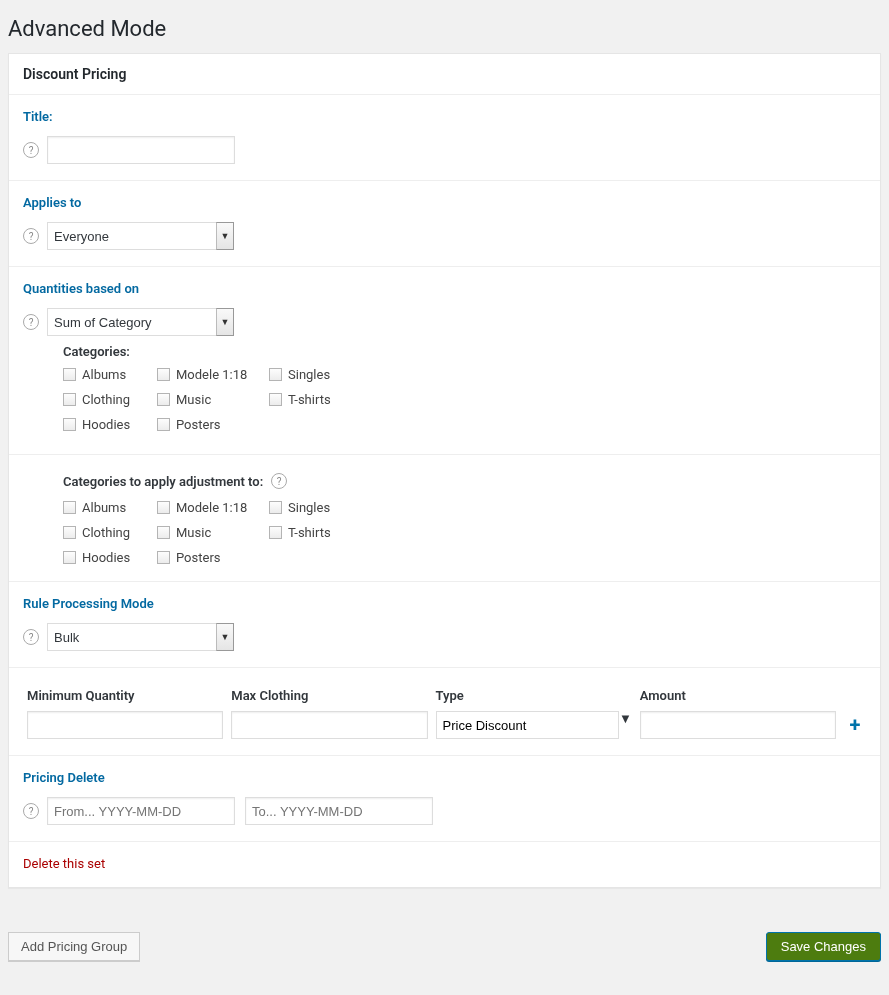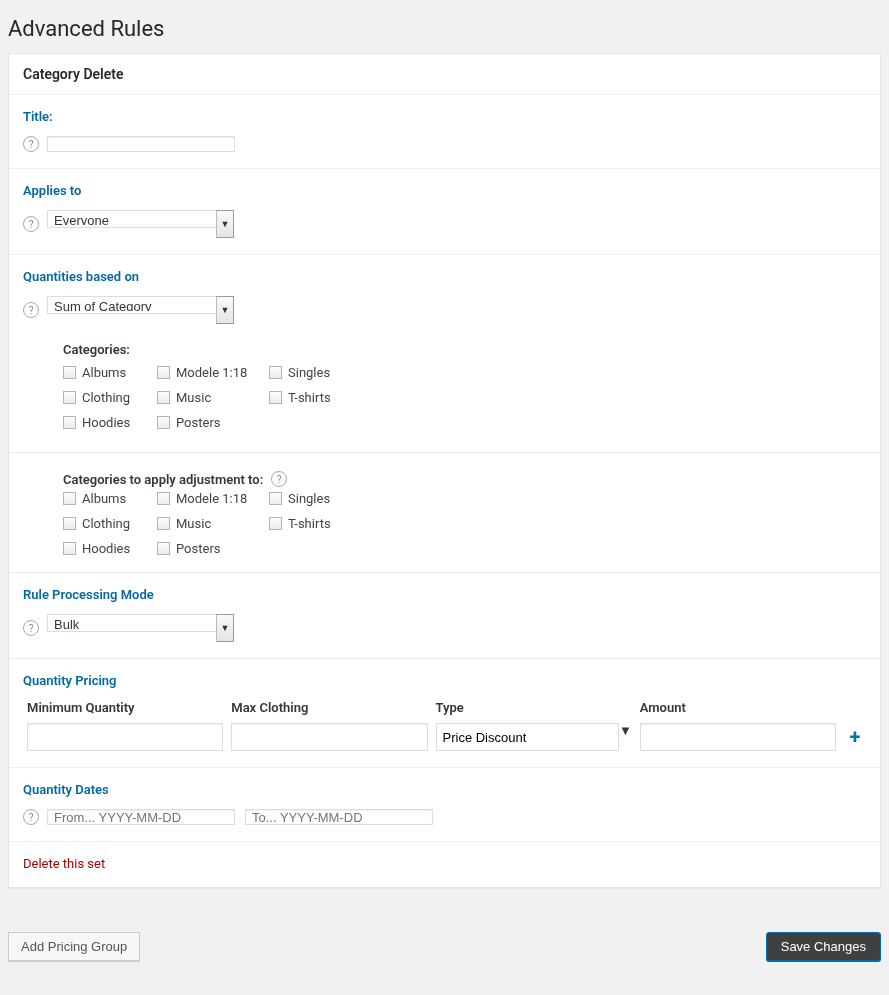--- a/index.html
+++ b/index.html
@@ -50,56 +50,56 @@
     width: 16px; height: 16px;
     border: 1px solid #aaa;
     border-radius: 50%;
     display: inline-flex;
     align-items: center; justify-content: center;
     font-size: 10px;
     color: #888;
     flex-shrink: 0;
   }
   input[type=text].txt {
-    height: 16px;
+    height: 28px;
     padding: 2px 6px;
     border: 1px solid #ddd;
     background: #fff;
     font-size: 13px;
     color: #32373c;
     box-shadow: inset 0 1px 2px rgba(0,0,0,.07);
   }
   .txt-188 { width: 188px; }
   .select-wrap {
     display: flex;
     background: #fff;
   }
   .select-wrap select {
-    height: 18px;
+    height: 28px;
     padding: 2px 6px;
     border: 1px solid #ddd;
     background: #fff;
     font-size: 13px;
     color: #32373c;
     width: 170px;
     appearance: none;
   }
   .select-wrap .arrow-btn {
     width: 18px; height: 28px;
     border: 1px solid #999;
     border-left: 1px solid #bbb;
     background: linear-gradient(#f9f9f9,#e5e5e5);
     display: inline-flex; align-items:center; justify-content:center;
     font-size: 9px;
     color:#333;
     margin-left: -1px;
   }
   .sub-block {
     margin-left: 40px;
-    margin-top: 18px;
+    margin-top: 8px;
   }
   .sub-label {
     font-size: 13px;
     font-weight: 600;
     margin-bottom: 8px;
   }
   .checkbox-grid {
     display: grid;
     grid-template-columns: 92px 110px 92px;
     row-gap: 10px;
@@ -121,21 +121,21 @@
   }
   .divider {
     border-top: 1px solid #eee;
     margin: 22px -14px 0 -14px;
     padding: 18px 14px 0 54px;
   }
   .inline-help {
     display:flex;
     align-items:center;
     gap:8px;
-    margin-bottom:4px;
+    margin-bottom:11px;
   }
   .qp-table {
     width: 100%;
     margin-top: 6px;
   }
   .qp-header {
     display:flex;
     gap:8px;
     font-weight:600;
     color:#32373c;
@@ -188,40 +188,40 @@
     background:#f7f7f7;
     border:1px solid #ccc;
     color:#555;
     padding:6px 12px;
     font-size:13px;
     border-radius:0;
     cursor:pointer;
     box-shadow: 0 1px 0 #ccc;
   }
   .btn-primary {
-    background:#404040;
+    background:#4d7c0f;
     border:1px solid #0073aa;
     color:#fff;
     padding:6px 14px;
     font-size:13px;
     border-radius:3px;
     cursor:pointer;
     box-shadow: 0 1px 0 #006799;
     margin-top: 30px;
   }
   .date-inputs { display:flex; gap:10px; }
   .date-inputs input { width:188px; }
 </style>
 </head>
 <body>
 
-<h1 class="page-title">Advanced Rules</h1>
+<h1 class="page-title">Advanced Mode</h1>
 
 <div class="panel">
-  <div class="panel-header">Category Delete</div>
+  <div class="panel-header">Discount Pricing</div>
 
   <div class="section">
     <span class="section-label">Title:</span>
     <div class="field-row">
       <span class="help-icon">?</span>
       <input type="text" class="txt txt-188" value="" style="">
     </div>
   </div>
 
   <div class="section">
@@ -336,21 +336,20 @@
       <div class="select-wrap">
         <select>
           <option>Bulk</option>
         </select>
         <span class="arrow-btn">▼</span>
       </div>
     </div>
   </div>
 
   <div class="section">
-    <span class="section-label">Quantity Pricing</span>
     <div class="qp-table">
       <div class="qp-header">
         <div>Minimum Quantity</div>
         <div>Max Clothing</div>
         <div>Type</div>
         <div class="col-amt">Amount</div>
       </div>
       <div class="qp-row">
         <div class="qp-cell"><input type="text" value="" style=""></div>
         <div class="qp-cell"><input type="text" value="" style=""></div>
@@ -360,21 +359,21 @@
           </select>
           <span class="arrow-btn">▼</span>
         </div>
         <div class="qp-cell"><input type="text" value="" style=""></div>
         <div class="add-row-icon">+</div>
       </div>
     </div>
   </div>
 
   <div class="section">
-    <span class="section-label">Quantity Dates</span>
+    <span class="section-label">Pricing Delete</span>
     <div class="field-row">
       <span class="help-icon">?</span>
       <div class="date-inputs">
         <input type="text" class="txt" placeholder="From... YYYY-MM-DD" style="">
         <input type="text" class="txt" placeholder="To... YYYY-MM-DD" style="">
       </div>
     </div>
   </div>
 
   <div class="section">

